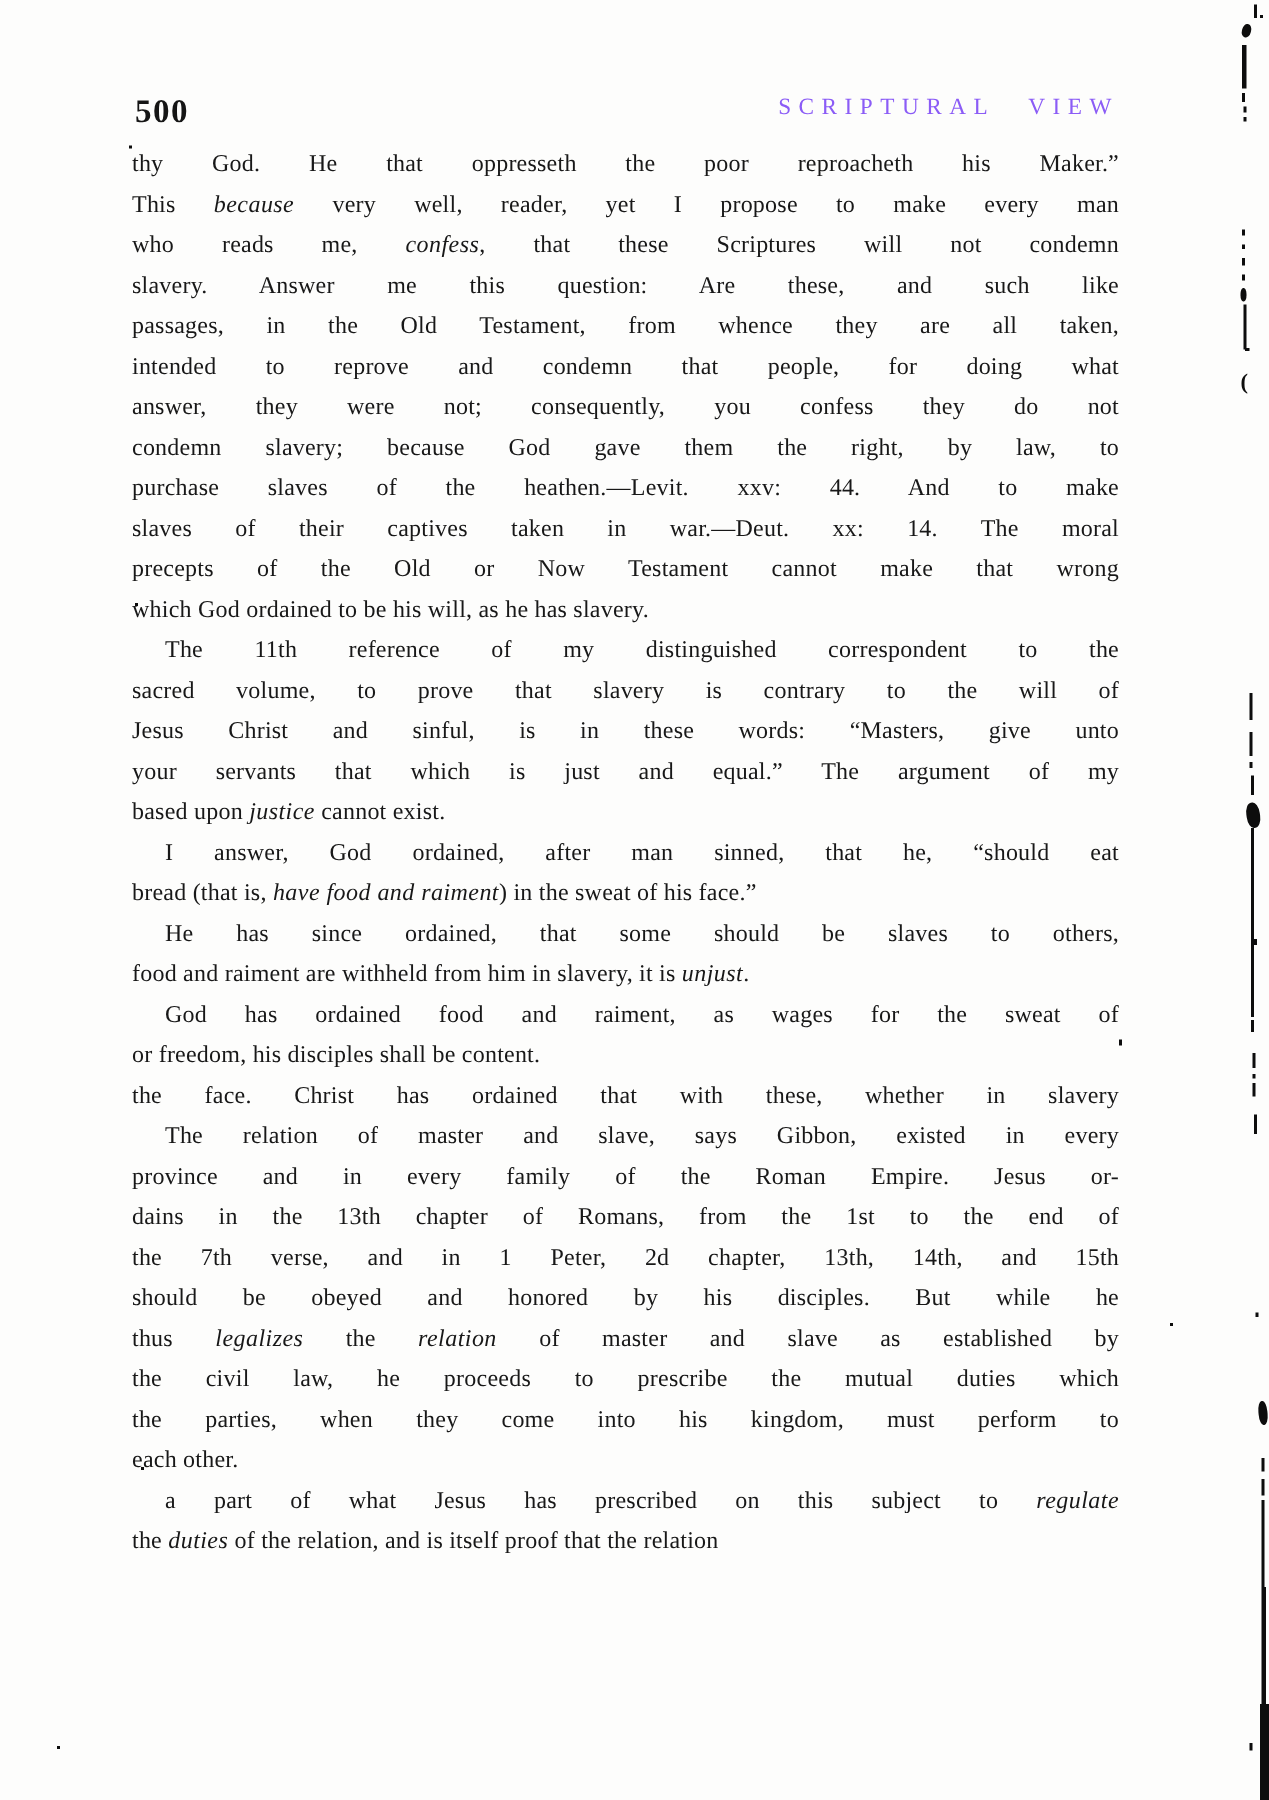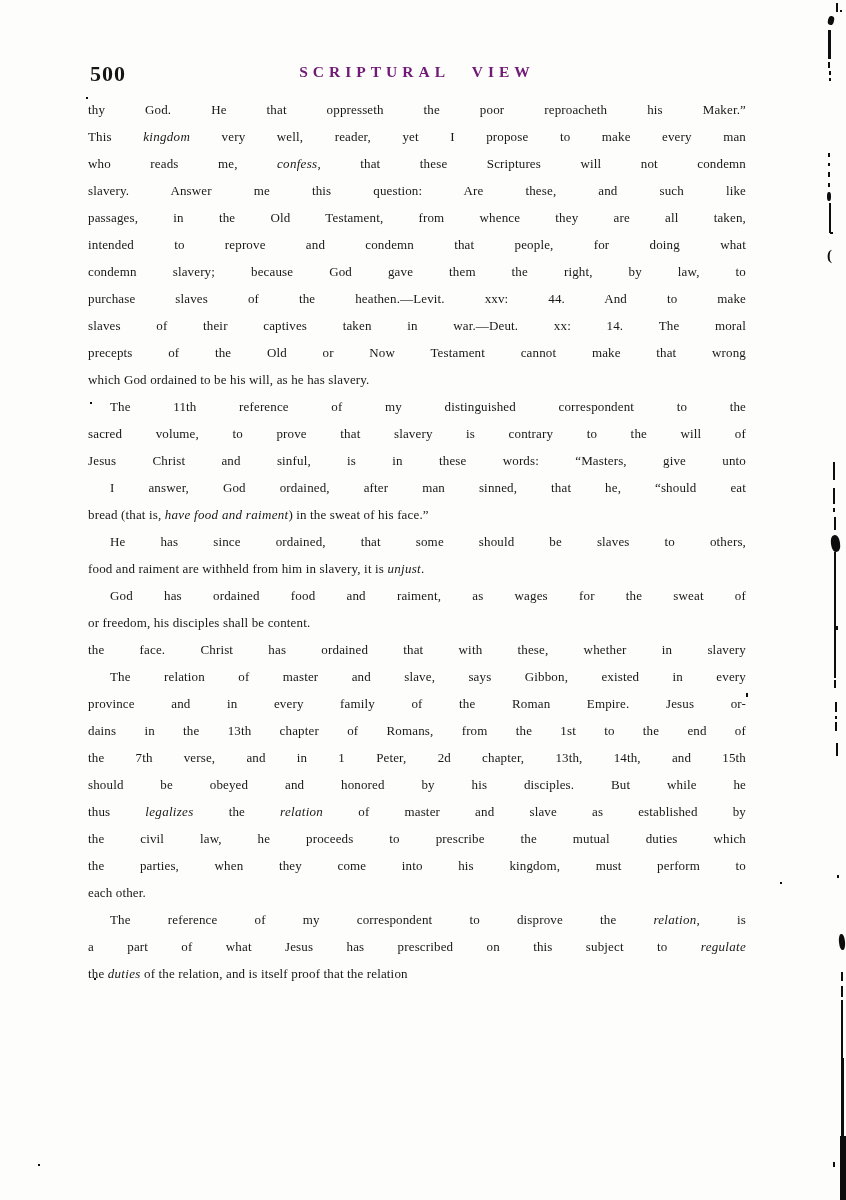--- a/index.html
+++ b/index.html
@@ -30,33 +30,33 @@
     font-size: 22px;
     font-weight: 600;
     letter-spacing: 1px;
     color: #151515;
   }
   .running-head {
     position: absolute;
     left: 0;
     right: 0;
     top: 3px;
-    text-align: center;
+    text-align: right;
     font-size: 15.5px;
-    font-weight: 700;
+    font-weight: 400;
     letter-spacing: 5px;
     word-spacing: 14px;
-    color: #701a75;
+    color: #8b5cf6;
   }
   .text-block {
     position: absolute;
     left: 88px;
     top: 96px;
     width: 658px;
-    font-size: 13px;
+    font-size: 16px;
     line-height: 27px;
     letter-spacing: 0.15px;
     color: #181818;
   }
   .para { margin: 0; }
   .line {
     height: 27px;
     white-space: normal;
     text-align: justify;
     text-align-last: justify;
@@ -89,35 +89,38 @@
 <div class="page">
 
   <div class="header-row">
     <span class="page-number">500</span>
     <span class="running-head">SCRIPTURAL VIEW</span>
   </div>
 
   <div class="text-block">
       <div class="para">
         <div class="line"><span>thy God.  He that oppresseth the poor reproacheth his Maker.”</span></div>
-        <div class="line"><span>This </span><i>kingdom</i><span> very well, reader, yet I propose to make every man</span></div>
+        <div class="line"><span>This </span><i>because</i><span> very well, reader, yet I propose to make every man</span></div>
         <div class="line"><span>who reads me, </span><i>confess</i><span>, that these Scriptures will not condemn</span></div>
         <div class="line"><span>slavery.  Answer me this question:  Are these, and such like</span></div>
         <div class="line"><span>passages, in the Old Testament, from whence they are all taken,</span></div>
         <div class="line"><span>intended to reprove and condemn that people, for doing what</span></div>
+        <div class="line"><span>answer, they were not; consequently, you confess they do not</span></div>
         <div class="line"><span>condemn slavery; because God gave them the right, by law, to</span></div>
         <div class="line"><span>purchase slaves of the heathen.—Levit. xxv: 44.  And to make</span></div>
         <div class="line"><span>slaves of their captives taken in war.—Deut. xx: 14.  The moral</span></div>
         <div class="line"><span>precepts of the Old or Now Testament cannot make that wrong</span></div>
         <div class="line para-end"><span>which God ordained to be his will, as he has slavery.</span></div>
       </div>
       <div class="para indent">
         <div class="line"><span>The 11th reference of my distinguished correspondent to the</span></div>
         <div class="line"><span>sacred volume, to prove that slavery is contrary to the will of</span></div>
         <div class="line"><span>Jesus Christ and sinful, is in these words: “Masters, give unto</span></div>
+        <div class="line"><span>your servants that which is just and equal.”  The argument of my</span></div>
+        <div class="line para-end"><span>based upon </span><i>justice</i><span> cannot exist.</span></div>
       </div>
       <div class="para indent">
         <div class="line"><span>I answer, God ordained, after man sinned, that he, “should eat</span></div>
         <div class="line para-end"><span>bread (that is, </span><i>have food and raiment</i><span>) in the sweat of his face.”</span></div>
       </div>
       <div class="para indent">
         <div class="line"><span>He has since ordained, that some should be slaves to others,</span></div>
         <div class="line para-end"><span>food and raiment are withheld from him in slavery, it is </span><i>unjust</i><span>.</span></div>
       </div>
       <div class="para indent">
@@ -130,21 +133,20 @@
         <div class="line"><span>province and in every family of the Roman Empire.  Jesus or-</span></div>
         <div class="line"><span>dains in the 13th chapter of Romans, from the 1st to the end of</span></div>
         <div class="line"><span>the 7th verse, and in 1 Peter, 2d chapter, 13th, 14th, and 15th</span></div>
         <div class="line"><span>should be obeyed and honored by his disciples.  But while he</span></div>
         <div class="line"><span>thus </span><i>legalizes</i><span> the </span><i>relation</i><span> of master and slave as established by</span></div>
         <div class="line"><span>the civil law, he proceeds to prescribe the mutual duties which</span></div>
         <div class="line"><span>the parties, when they come into his kingdom, must perform to</span></div>
         <div class="line para-end"><span>each other.</span></div>
       </div>
       <div class="para indent">
-        <div class="line"><span>The reference of my correspondent to disprove the </span><i>relation</i><span>, is</span></div>
         <div class="line"><span>a part of what Jesus has prescribed on this subject to </span><i>regulate</i></div>
         <div class="line para-end"><span>the </span><i>duties</i><span> of the relation, and is itself proof that the relation</span></div>
       </div>
     </div>
 
   <div class="artifact" style="left:836px; top:3px;  width:2px; height:9px;"></div>
   <div class="artifact" style="left:840px; top:10px; width:2px; height:2px;"></div>
   <div class="artifact round" style="left:828px; top:16px; width:6px; height:9px; transform:rotate(14deg);"></div>
   <div class="artifact" style="left:828px; top:30px; width:3px; height:29px;"></div>
   <div class="artifact" style="left:828px; top:62px; width:2px; height:6px;"></div>

